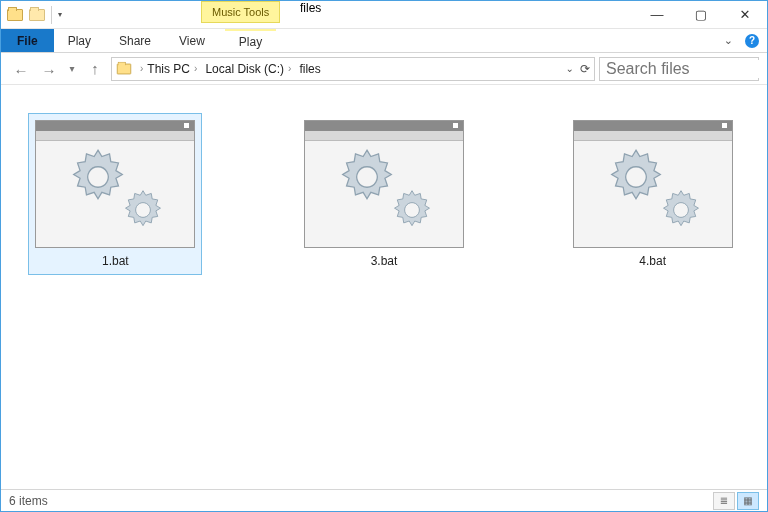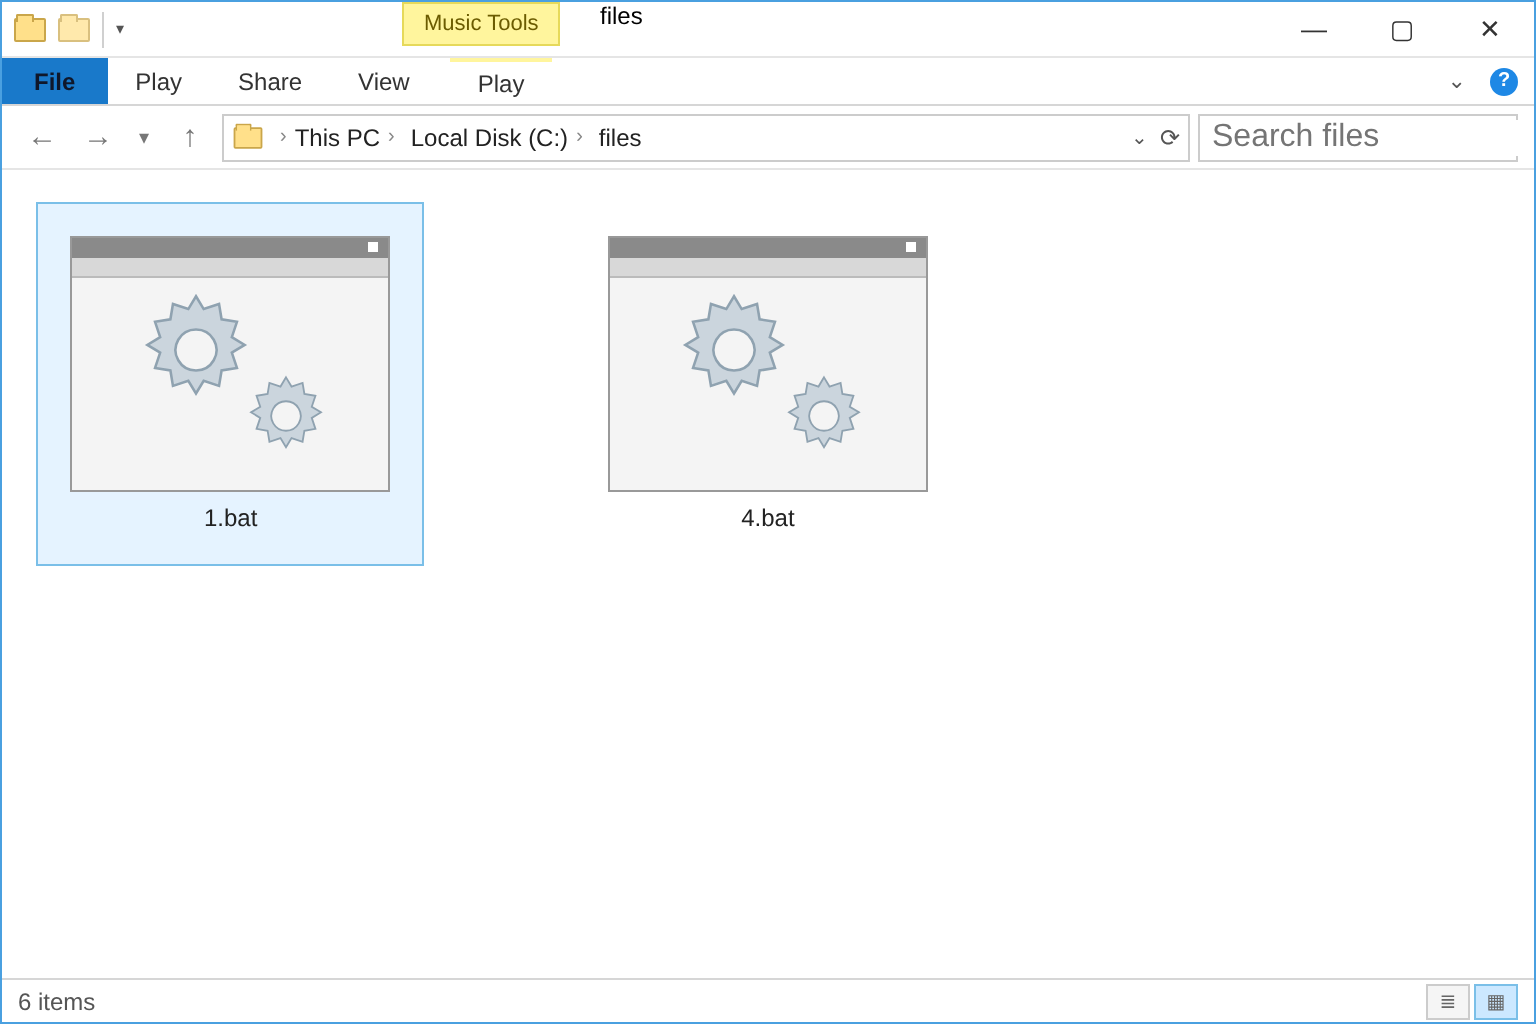--- a/index.html
+++ b/index.html
@@ -193,23 +193,24 @@
     grid-template-columns: repeat(3, 1fr);
     column-gap: 60px;
     row-gap: 24px;
     justify-items:center;
   }
   .item {
     display:flex;
     flex-direction:column;
     align-items:center;
     gap:6px;
-    padding:16px;
+    padding:6px;
     cursor:pointer;
     border:1px solid transparent;
+    margin-top:12px;
   }
   .item.selected {
     border:1px solid #7abfe8;
     background:#e5f3ff;
   }
   .thumb {
     width: 160px; height: 128px;
     background:#f4f4f4;
     border:1px solid #999;
     position:relative;
@@ -350,20 +351,37 @@
       <div class="thumb-head"></div>
       <div class="gears">
         <svg class="gear big" viewBox="0 0 100 100">
               <path d="M50 8 l6 10 12-4 2 12 12 2-4 12 10 6-10 6 4 12-12 2-2 12-12-4-6 10-6-10-12 4-2-12-12-2 4-12-10-6 10-6-4-12 12-2 2-12 12 4z M50 34 a16 16 0 1 0 0.01 0z" fill-rule="evenodd"></path>
             </svg>
         <svg class="gear small" viewBox="0 0 100 100">
               <path d="M50 8 l6 10 12-4 2 12 12 2-4 12 10 6-10 6 4 12-12 2-2 12-12-4-6 10-6-10-12 4-2-12-12-2 4-12-10-6 10-6-4-12 12-2 2-12 12 4z M50 34 a16 16 0 1 0 0.01 0z" fill-rule="evenodd"></path>
             </svg>
       </div>
     </div>
+    <div class="fname">3.bat</div>
+      </div>
+      <div class="item">
+    <div class="thumb">
+      <div class="thumb-top">
+            <div class="dot"></div>
+          </div>
+      <div class="thumb-head"></div>
+      <div class="gears">
+        <svg class="gear big" viewBox="0 0 100 100">
+              <path d="M50 8 l6 10 12-4 2 12 12 2-4 12 10 6-10 6 4 12-12 2-2 12-12-4-6 10-6-10-12 4-2-12-12-2 4-12-10-6 10-6-4-12 12-2 2-12 12 4z M50 34 a16 16 0 1 0 0.01 0z" fill-rule="evenodd"></path>
+            </svg>
+        <svg class="gear small" viewBox="0 0 100 100">
+              <path d="M50 8 l6 10 12-4 2 12 12 2-4 12 10 6-10 6 4 12-12 2-2 12-12-4-6 10-6-10-12 4-2-12-12-2 4-12-10-6 10-6-4-12 12-2 2-12 12 4z M50 34 a16 16 0 1 0 0.01 0z" fill-rule="evenodd"></path>
+            </svg>
+      </div>
+    </div>
     <div class="fname">4.bat</div>
       </div>
     </div>
 </div>
 
 <div class="status">
   <span>6 items</span>
   <div class="view-toggles">
     <div class="vbtn">≣</div>
     <div class="vbtn active">▦</div>

